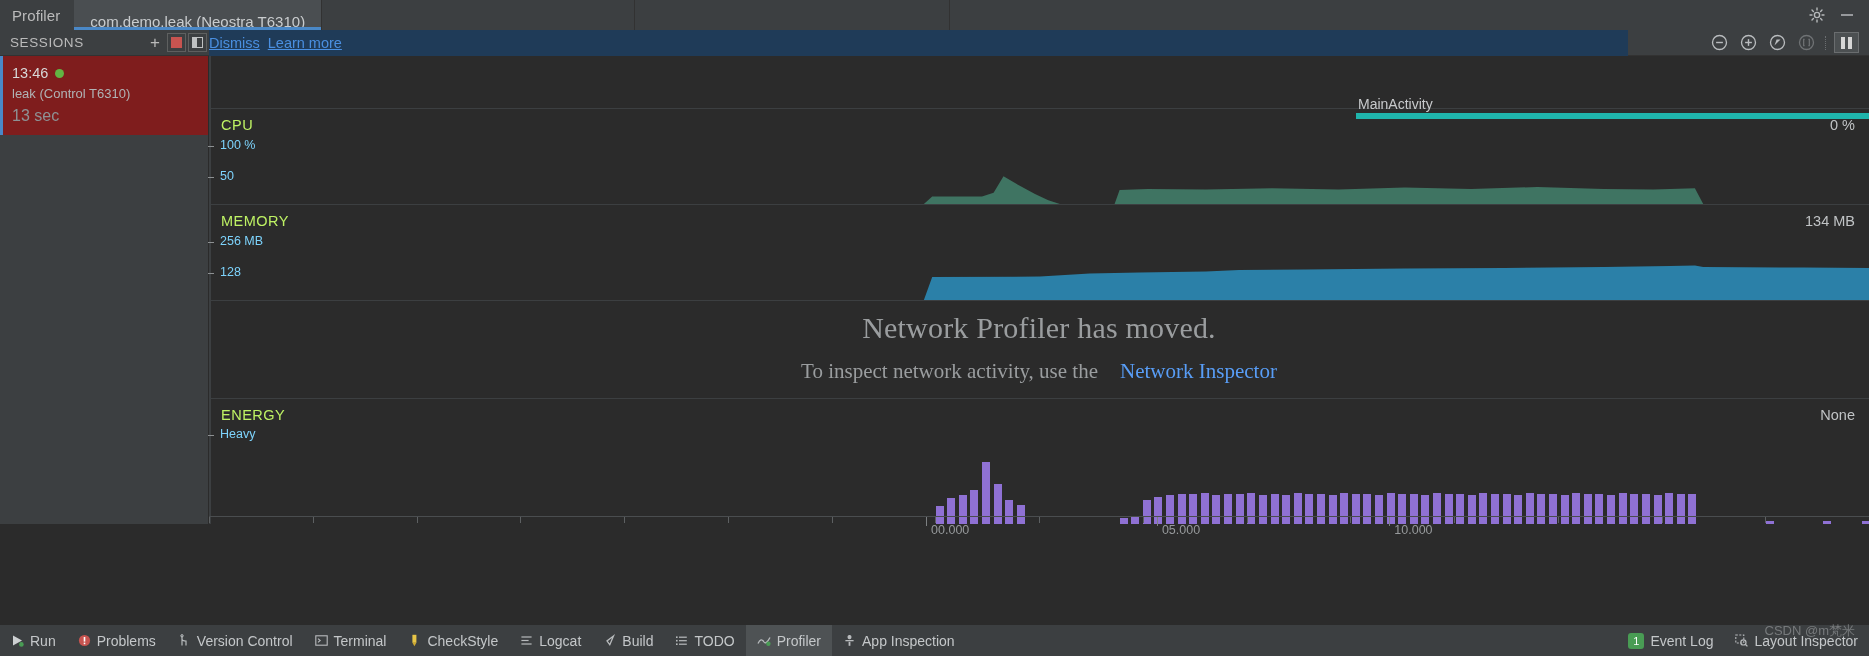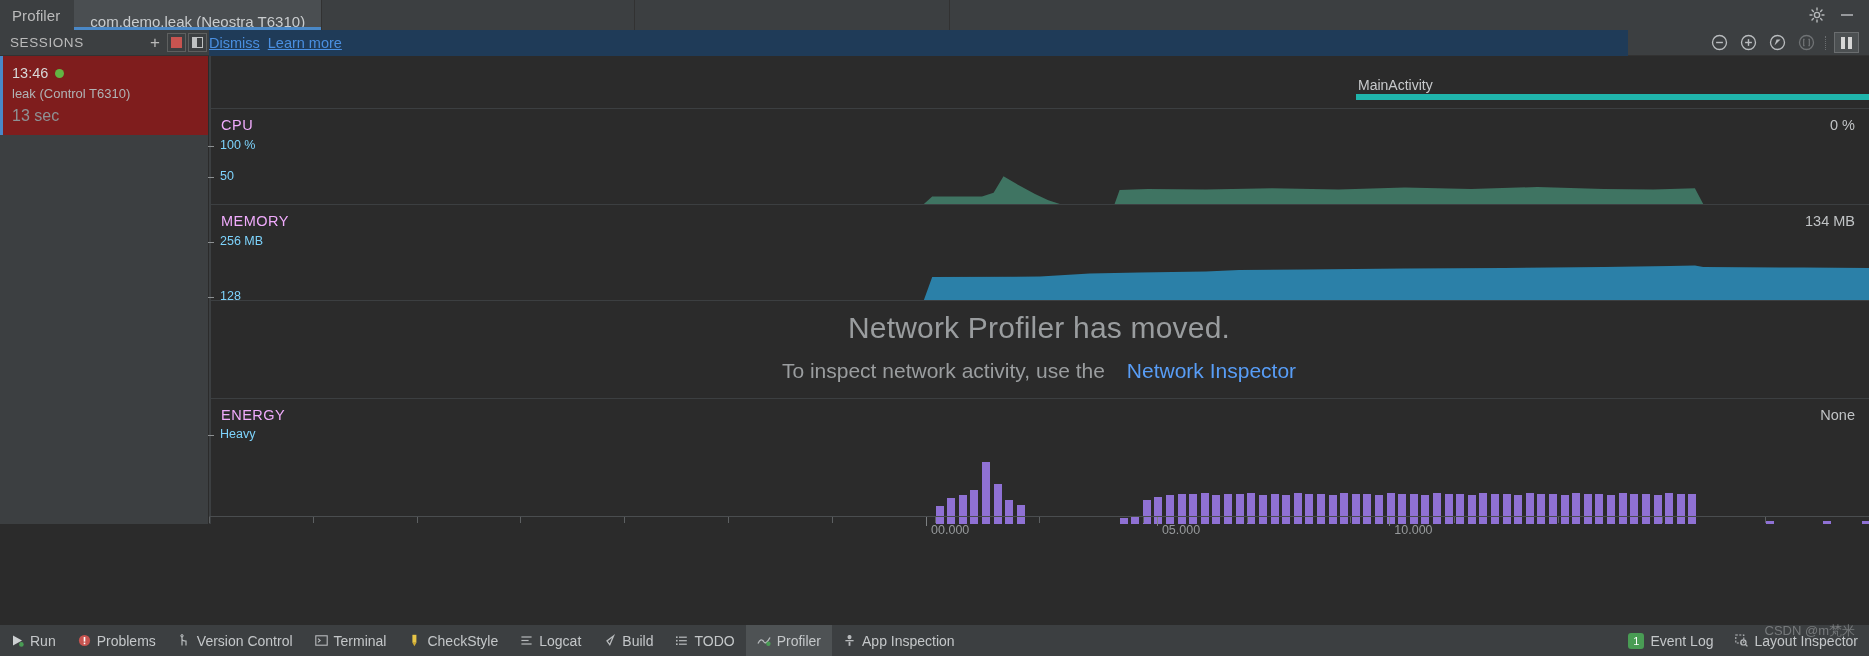--- a/index.html
+++ b/index.html
@@ -145,36 +145,36 @@
     position: absolute; left: 0; top: 0; width: 2px; height: 468px;
     background: #3c3f41;
   }
 
   
   .events-row {
     position: absolute; left: 0; top: 0; width: 1660px; height: 53px;
     border-bottom: 1px solid #3c3f41;
   }
   .activity-chip {
-    position: absolute; left: 1147px; top: 21px; width: 513px;
+    position: absolute; left: 1147px; top: 40px; width: 513px;
   }
   .activity-label {
     font-size: 14px; color: #c8cacc; padding-left: 2px;
     margin-bottom: 1px;
   }
   .activity-bar { height: 6px; background: #1fb5ac; }
 
   
   .mon {
     position: absolute; left: 0; width: 1660px;
     border-bottom: 1px solid #3c3f41;
   }
   .mon-title {
     position: absolute; left: 12px; top: 8px;
-    font-size: 14.5px; color: #f0abfc; letter-spacing: .5px;
+    font-size: 14.5px; color: #bef264; letter-spacing: .5px;
   }
   .mon-value {
     position: absolute; right: 14px; top: 8px;
     font-size: 14.5px; color: #c0c3c5;
   }
   .tick {
     position: absolute; left: 3px;
     font-size: 12.5px; color: #7dd3fc;
     white-space: nowrap;
   }
@@ -376,29 +376,29 @@
       <polygon id="cpu-area" fill="#3f7462" points="0,95 0.0,95.0 712.9,95.0 721.2,87.4 771.0,87.4 782.6,83.7 792.5,67.3 807.4,76.1 824.0,84.9 837.3,91.2 848.9,95.0 903.6,95.0 908.6,81.1 936.8,79.9 994.8,80.5 1061.1,79.3 1127.4,80.5 1193.8,78.6 1260.1,79.9 1326.4,78.0 1392.7,79.9 1442.5,80.5 1483.9,79.3 1492.2,95.0 1658.0,95.0 1658,95"></polygon>
     </svg>
   </div>
 
   <div class="mon" style="top:149px; height:96px;">
     <div class="mon-title">MEMORY</div>
     <div class="mon-value">134 MB</div>
     <div class="tick" style="top:29px;">
       <span>256 MB</span>
     </div>
-    <div class="tick" style="top:60px;margin-top:24px;">
+    <div class="tick" style="top:60px;">
       <span>128</span>
     </div>
     <svg class="plot" width="1658" height="95" viewBox="0 0 1658 95" preserveAspectRatio="none">
       <polygon id="mem-area" fill="#2b80a8" points="0,95 0.0,95.0 712.9,95.0 721.2,72.1 829.0,71.6 878.7,68.6 928.5,67.6 994.8,66.6 1028.0,65.0 1094.3,64.5 1193.8,63.5 1293.2,63.0 1392.7,62.0 1459.0,61.0 1483.9,60.5 1492.2,62.0 1591.7,62.5 1658.0,63.0 1658,95"></polygon>
     </svg>
   </div>
 
-  <div class="mon" style="top:245px; height:98px; border-bottom:1px solid #3c3f41;">
+  <div class="mon" style="top:245px; height:98px; border-bottom:1px solid #3c3f41;font-family:Liberation Serif, serif;">
     <div class="net-msg" style="top:10px;">
       <div class="net-line1">Network Profiler has moved.</div>
       <div class="net-line2">
         <span>To inspect network activity, use the</span>
         <a class="net-link">Network Inspector</a>
       </div>
     </div>
   </div>
 
   <div class="mon" style="top:343px; height:125px; border-bottom:none;text-decoration:underline;">

